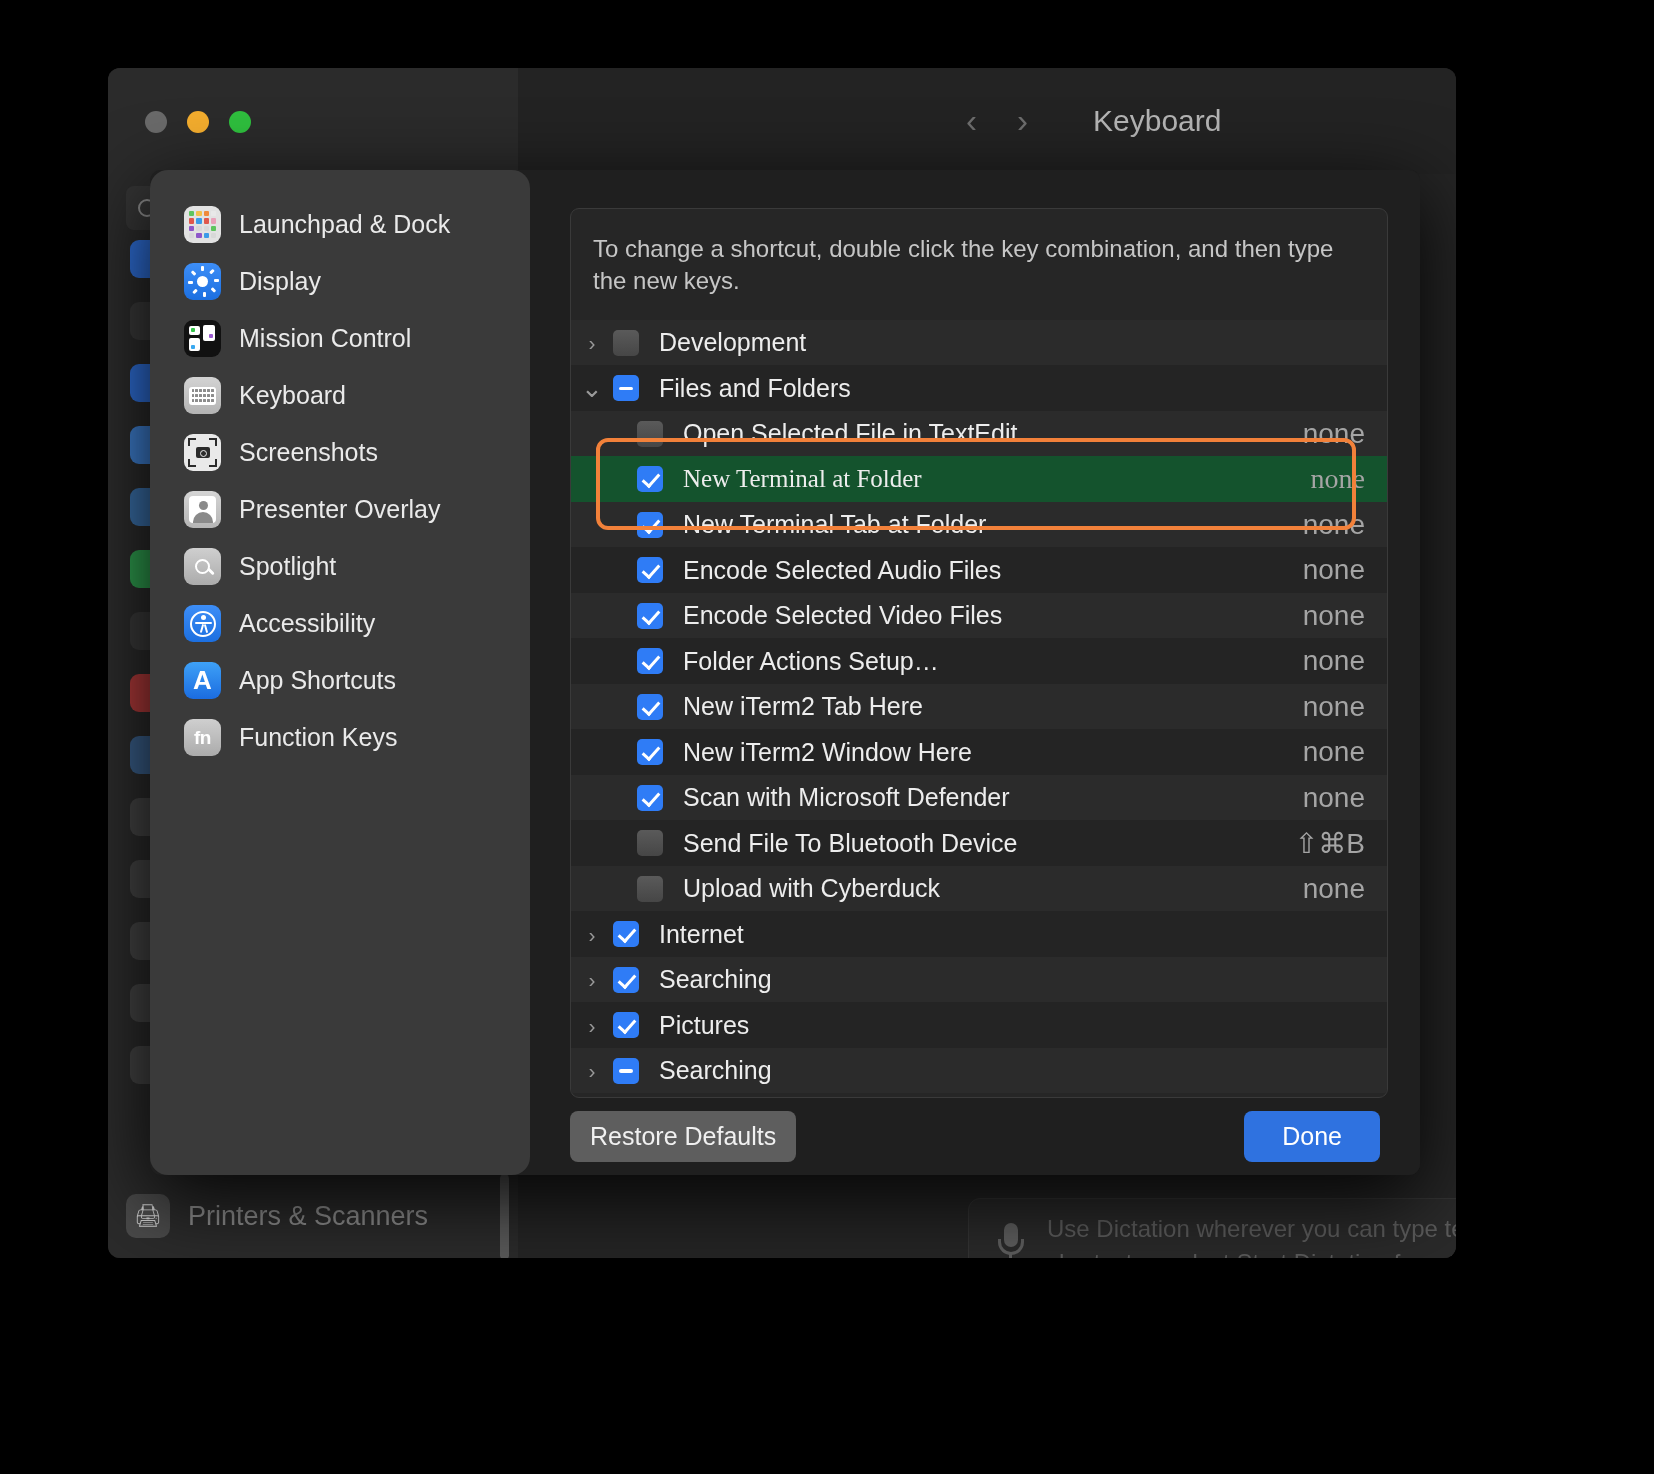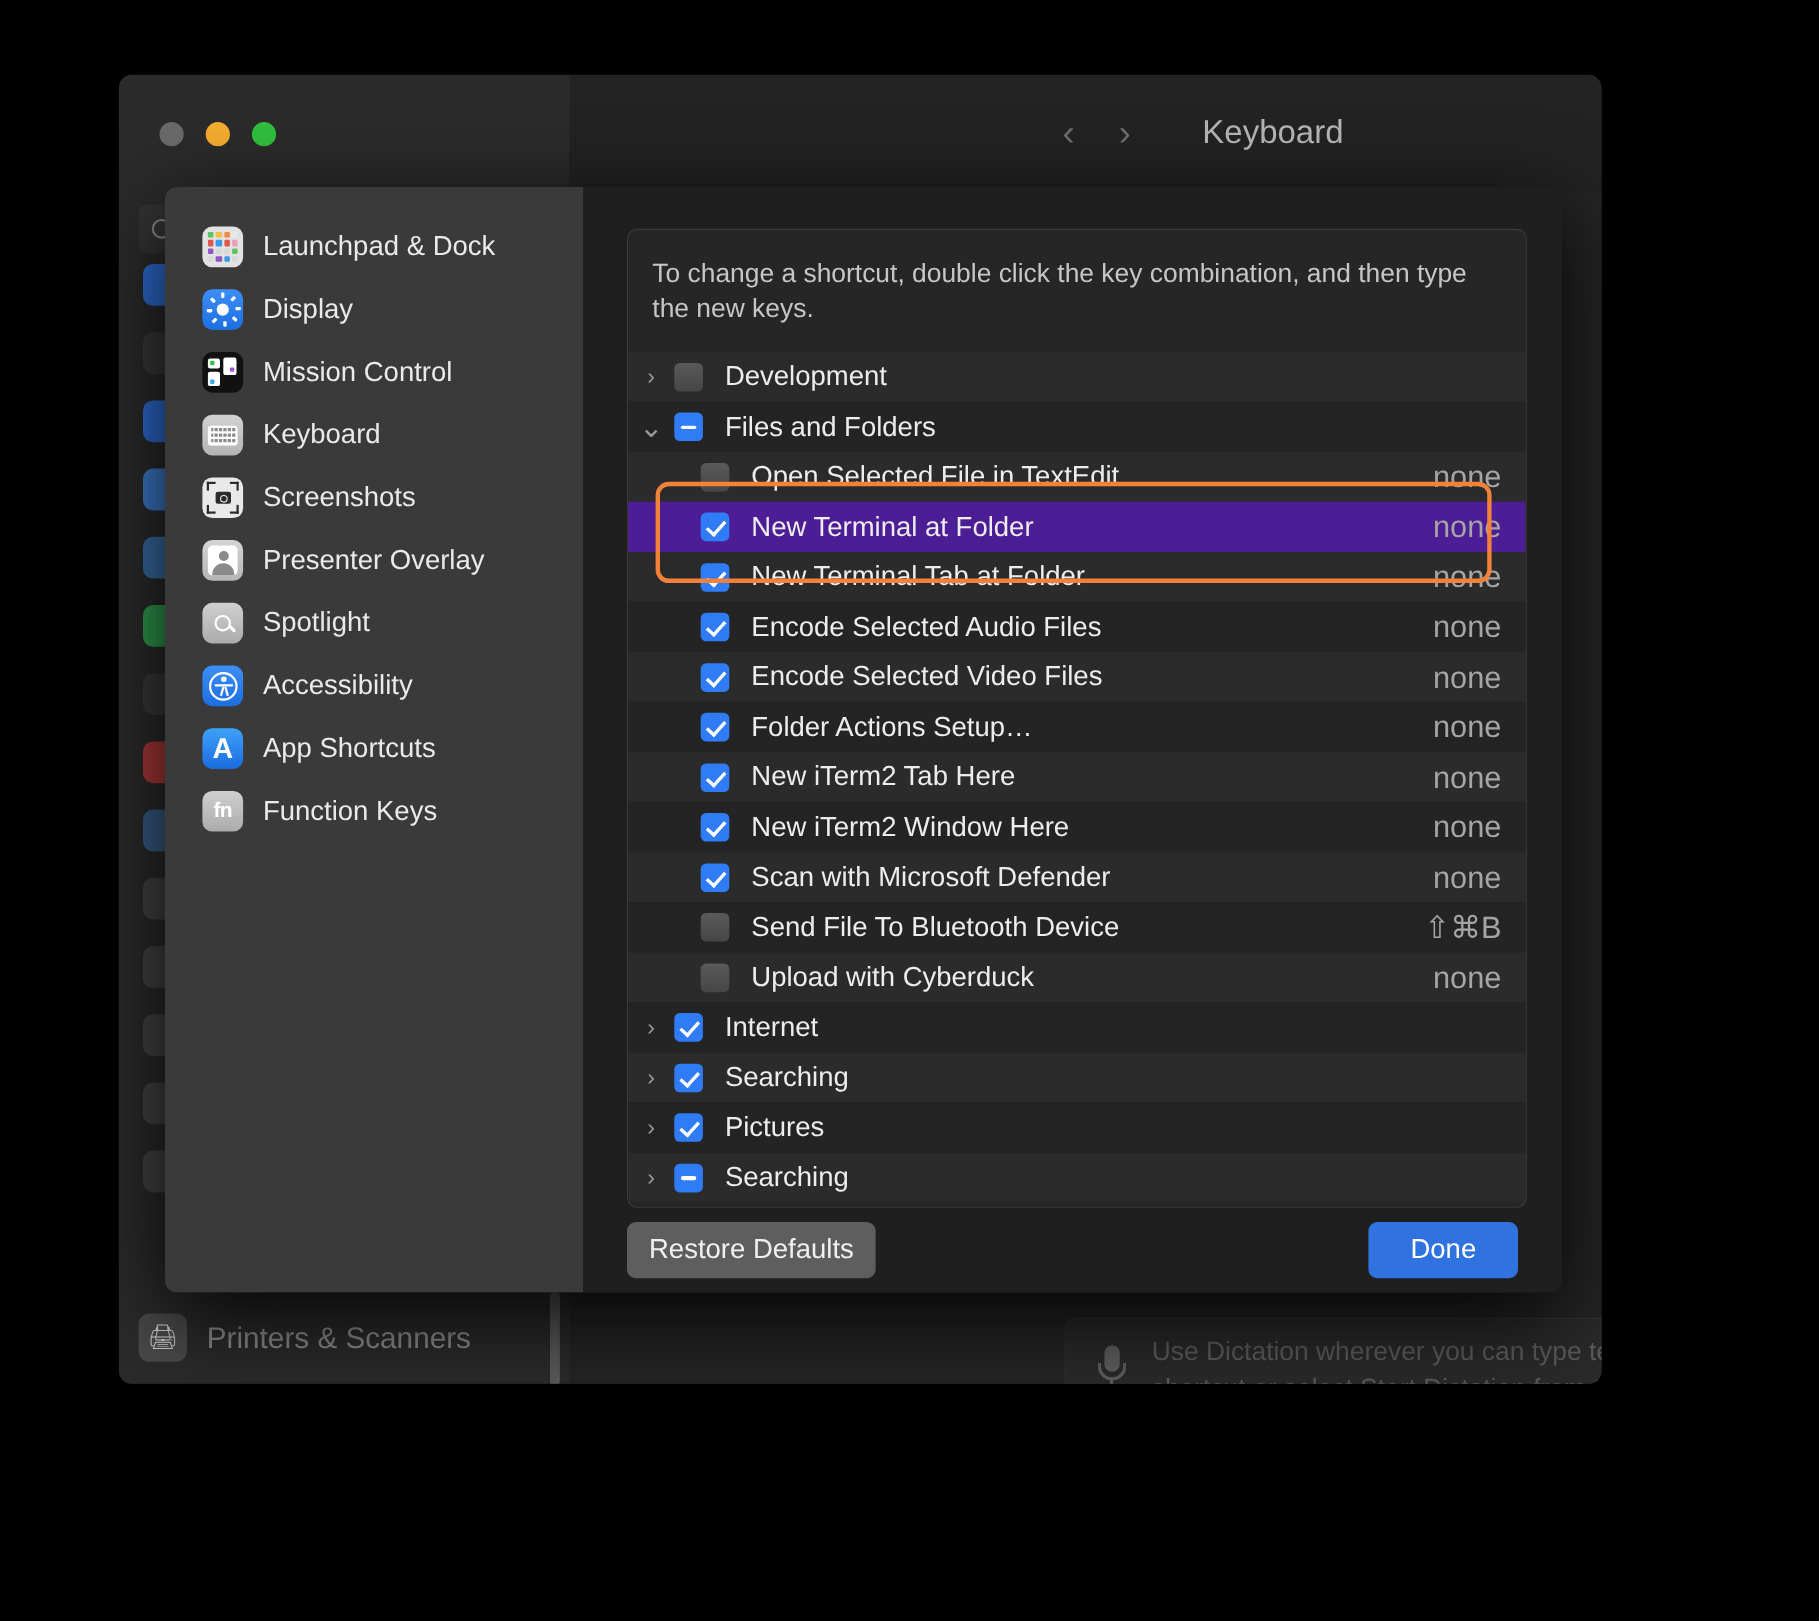--- a/index.html
+++ b/index.html
@@ -138,20 +138,21 @@
     border-radius: 11px;
     overflow: hidden;
     box-shadow: 0 22px 80px rgba(0,0,0,0.9);
     display: flex;
   }
   .sheet-sidebar {
     width: 380px; height: 100%;
     background: #3a3a3a;
     padding-top: 26px;
     flex: 0 0 380px;
+    border-radius: 18px;
   }
   .sb-item {
     display: flex; align-items: center;
     gap: 18px;
     height: 57px;
     margin: 0 17px;
     padding-left: 17px;
     border-radius: 8px;
     cursor: default;
   }
@@ -268,21 +269,21 @@
   }
   .rows { position: relative; }
   .row {
     display: flex; align-items: center;
     height: 45.5px;
     padding-right: 22px;
     position: relative;
   }
   .row.odd  { background: #2b2b2b; }
   .row.even { background: #242424; }
-  .row.highlighted { background: #4c1d95; }
+  .row.highlighted { background: #14532d; font-family: Liberation Serif, serif; }
   .disclosure {
     width: 42px; flex: 0 0 42px;
     text-align: center;
     color: #9a9a9a; font-size: 21px;
     line-height: 1;
     user-select: none;
   }
   .row.child .disclosure { visibility: hidden; }
   .cb {
     width: 26px; height: 26px; flex: 0 0 26px;

